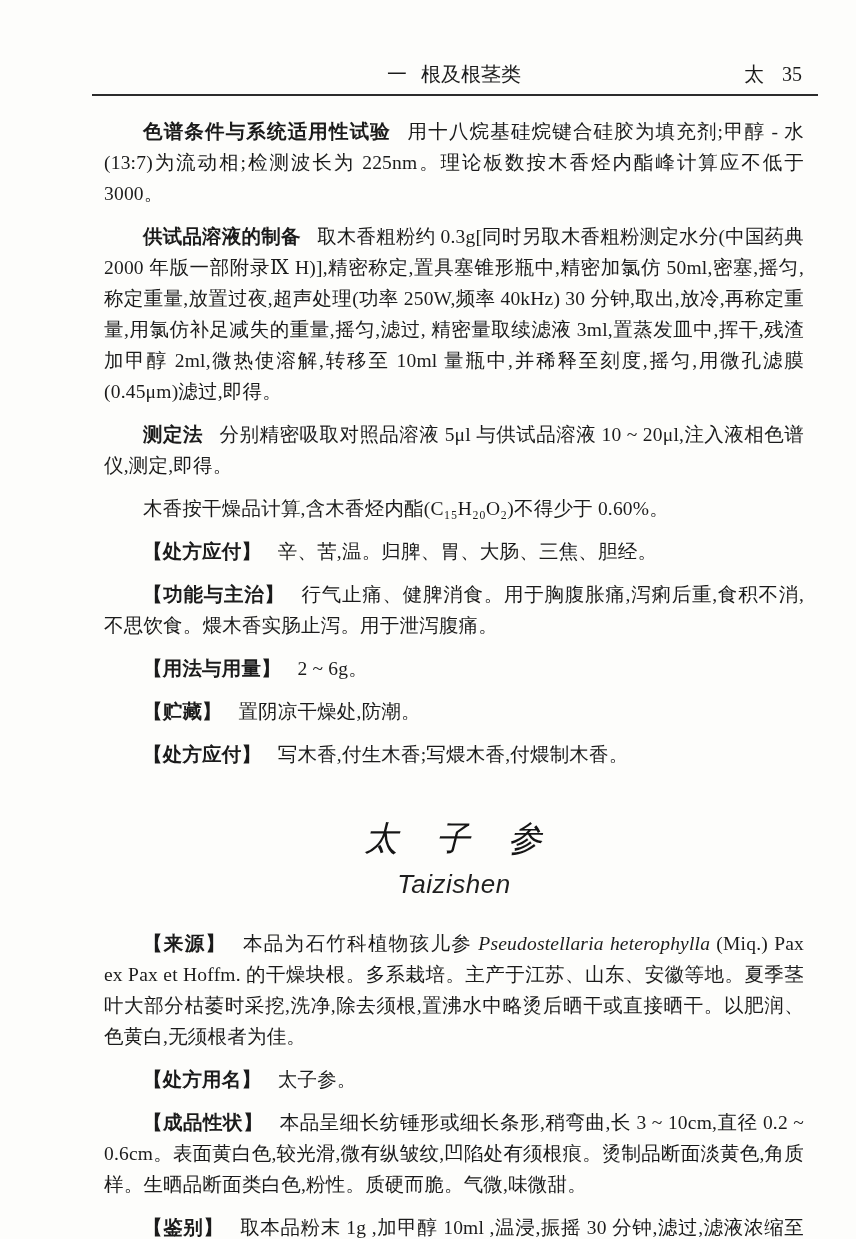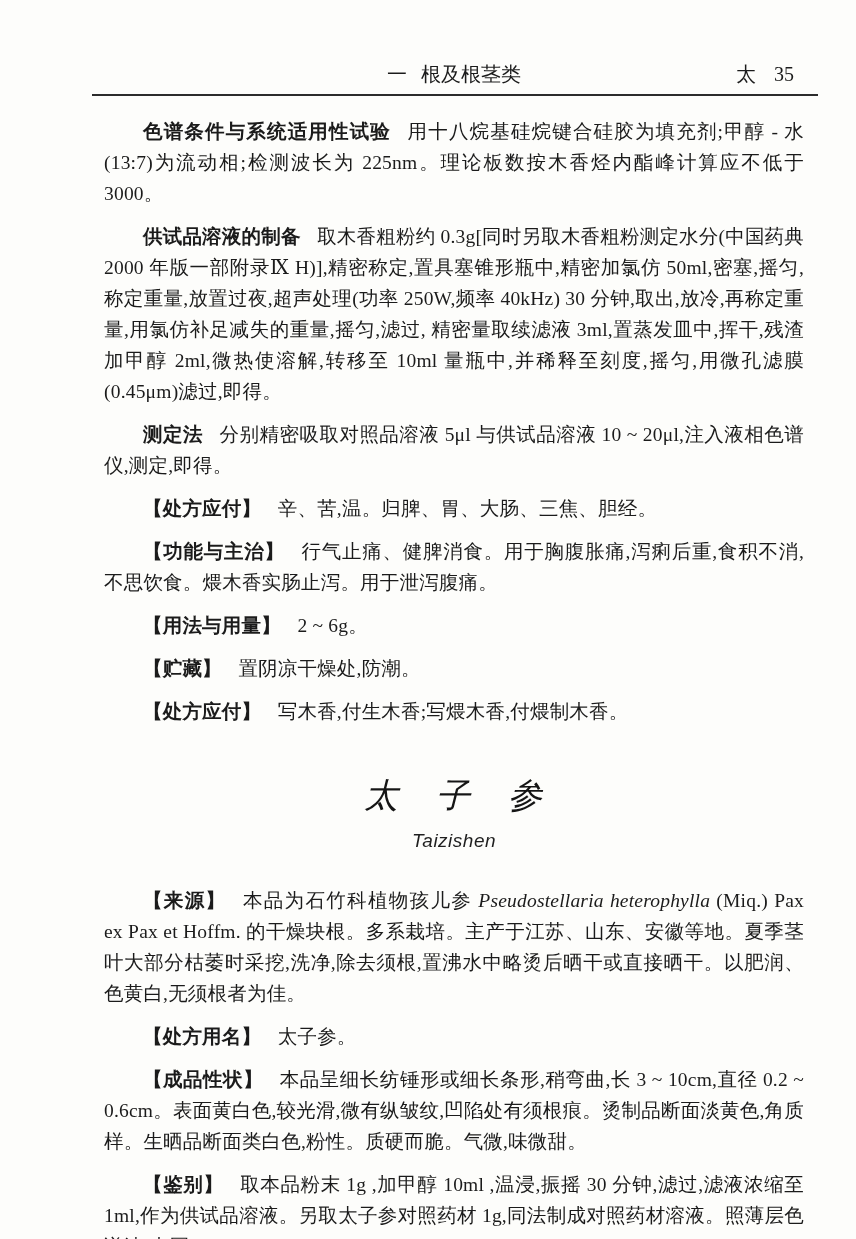--- a/index.html
+++ b/index.html
@@ -22,21 +22,21 @@
     line-height: 24px;
   }
   .header-center {
     position: absolute;
     left: 0; right: 0;
     text-align: center;
   }
   .chapter-num { margin-right: 14px; }
   .header-right {
     position: absolute;
-    right: 22px;
+    right: 14px;
     top: 0;
   }
   .guide-char { margin-right: 18px; }
   .rule {
     margin: 8px 62px 0 68px;
     border-top: 2px solid #2c2c2c;
   }
   .content {
     margin: 20px 64px 0 68px;
   }
@@ -62,21 +62,21 @@
   }
   .cn-title {
     font-size: 34px;
     line-height: 42px;
     letter-spacing: 2px;
     color: #151515;
   }
   .pinyin {
     margin-top: 8px;
     font-family: "Liberation Sans", "DejaVu Sans", sans-serif;
-    font-size: 19px;
+    font-size: 26px;
     line-height: 32px;
     letter-spacing: 0.5px;
     color: #1f1f1f;
   }
 </style>
 </head>
 <body>
 
 <div class="page">
 
@@ -93,20 +93,21 @@
 
   <div class="content">
 
     <p class="para"><span class="lbl">色谱条件与系统适用性试验</span><span>用十八烷基硅烷键合硅胶为填充剂;甲醇 - 水(13:7)为流动相;检测波长为 225nm。理论板数按木香烃内酯峰计算应不低于 3000。</span></p>
 
 
     <p class="para"><span class="lbl">供试品溶液的制备</span><span>取木香粗粉约 0.3g[同时另取木香粗粉测定水分(中国药典 2000 年版一部附录Ⅸ H)],精密称定,置具塞锥形瓶中,精密加氯仿 50ml,密塞,摇匀,称定重量,放置过夜,超声处理(功率 250W,频率 40kHz) 30 分钟,取出,放冷,再称定重量,用氯仿补足减失的重量,摇匀,滤过, 精密量取续滤液 3ml,置蒸发皿中,挥干,残渣加甲醇 2ml,微热使溶解,转移至 10ml 量瓶中,并稀释至刻度,摇匀,用微孔滤膜(0.45μm)滤过,即得。</span></p>
 
     <p class="para"><span class="lbl">测定法</span><span>分别精密吸取对照品溶液 5μl 与供试品溶液 10 ~ 20μl,注入液相色谱仪,测定,即得。</span></p>
 
+    <p class="para"><span>木香按干燥品计算,含木香烃内酯(C₁₅H₂₀O₂)不得少于 0.60%。</span></p>
 
     <p class="para"><span class="lbl">【处方应付】</span><span>辛、苦,温。归脾、胃、大肠、三焦、胆经。</span></p>
 
     <p class="para"><span class="lbl">【功能与主治】</span><span>行气止痛、健脾消食。用于胸腹胀痛,泻痢后重,食积不消,不思饮食。煨木香实肠止泻。用于泄泻腹痛。</span></p>
 
     <p class="para"><span class="lbl">【用法与用量】</span><span>2 ~ 6g。</span></p>
 
     <p class="para"><span class="lbl">【贮藏】</span><span>置阴凉干燥处,防潮。</span></p>
 
     <p class="para"><span class="lbl">【处方应付】</span><span>写木香,付生木香;写煨木香,付煨制木香。</span></p>

